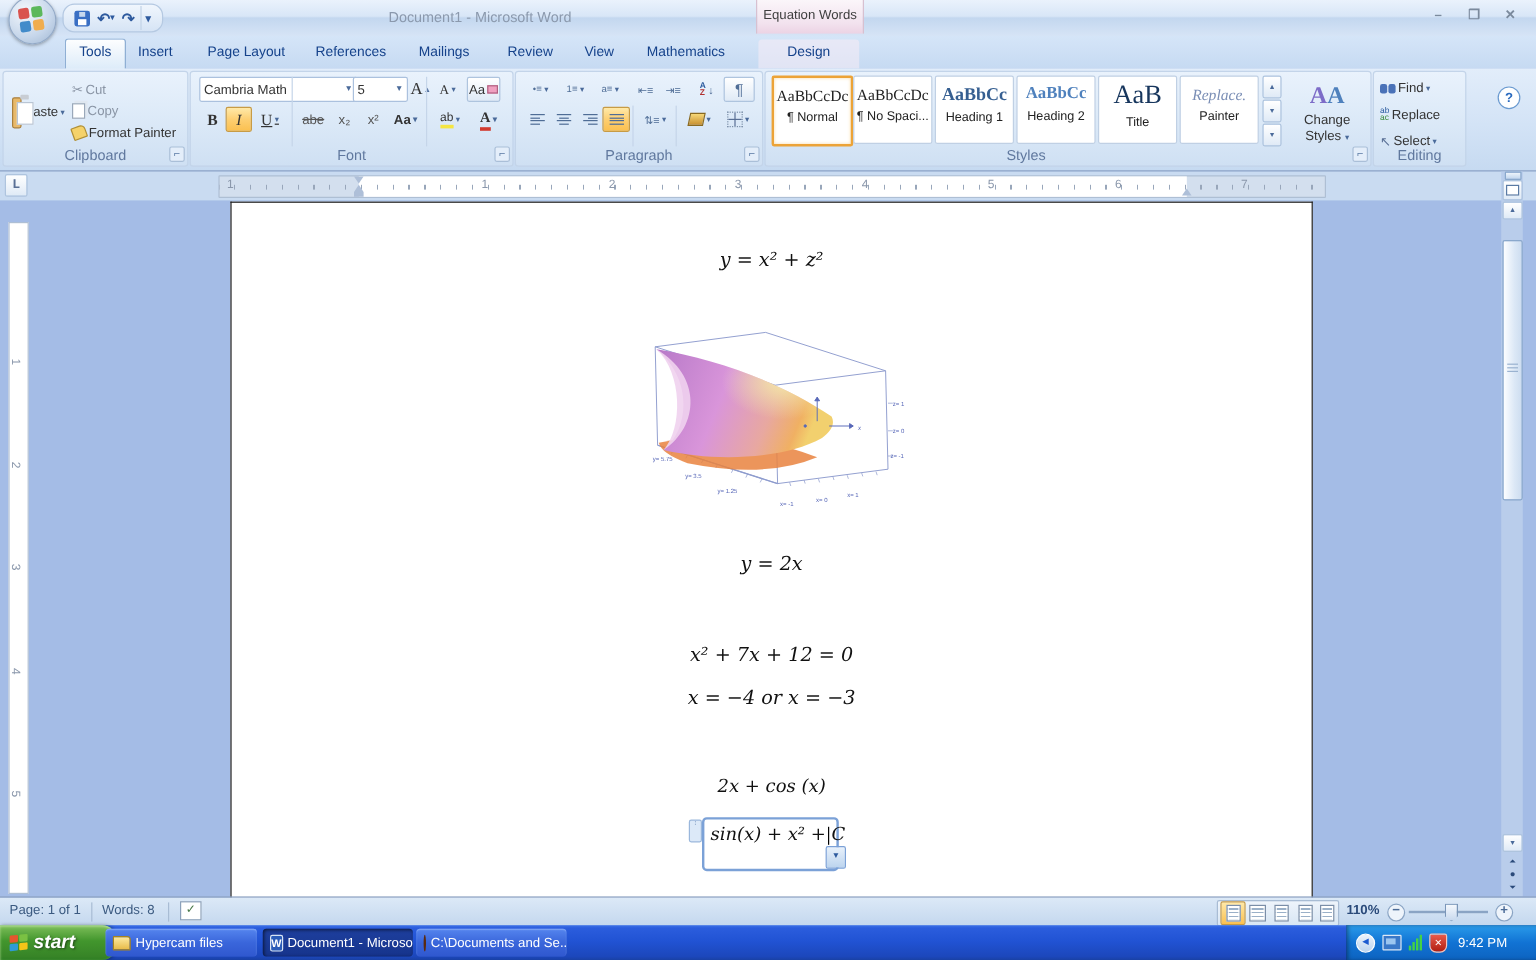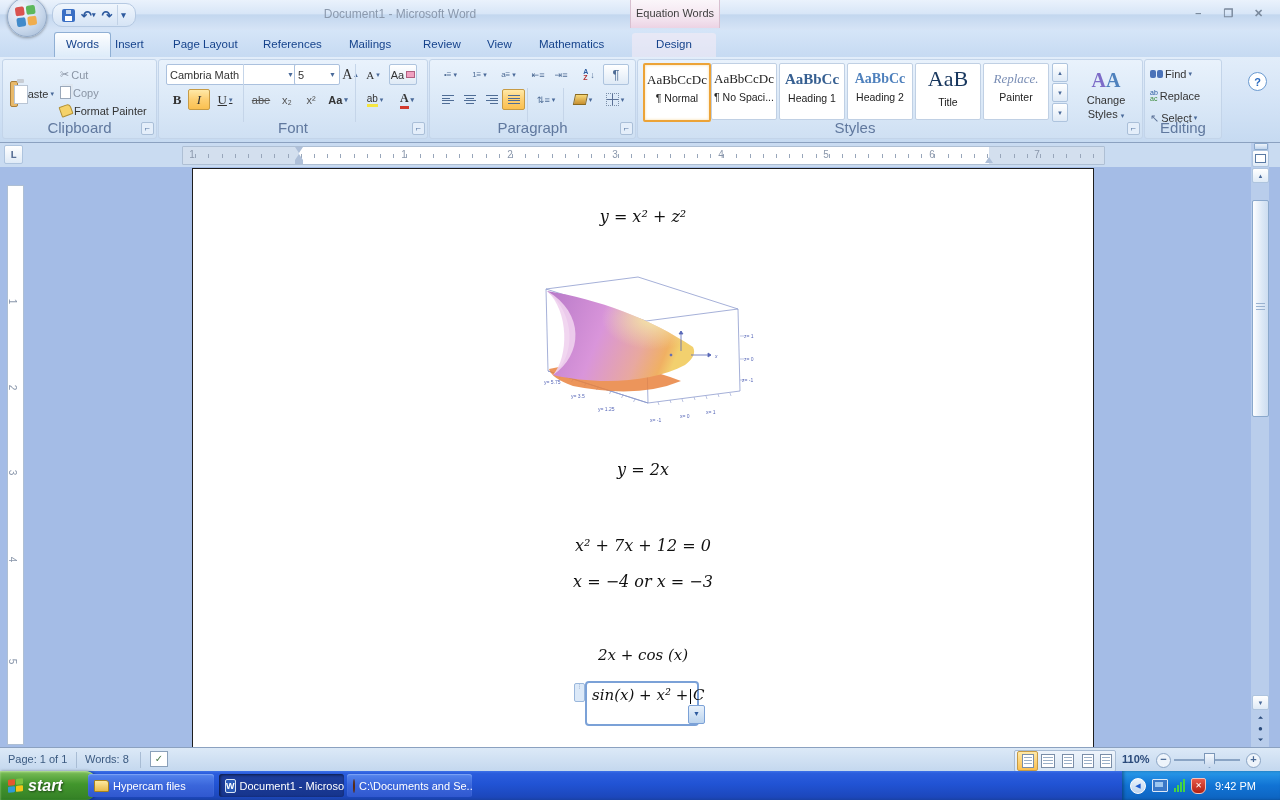--- a/index.html
+++ b/index.html
@@ -35,21 +35,21 @@
   .tab.active{background:linear-gradient(#fdfeff,#eef5fc 45%,#dcebf9);
     border:1px solid #8fafd4;border-bottom:none;border-radius:3px 3px 0 0;top:2px;height:25px}
   .tab.ctx{background:rgba(248,236,245,.55);border-radius:3px 3px 0 0}
 
   
   #ribbon{position:absolute;top:57px;left:0;width:1280px;height:85px;
     background:linear-gradient(#e2edfa,#d3e3f6 55%,#c6daf1);border-bottom:1px solid #8ba1c0}
   .grp{position:absolute;top:2px;height:78px;border:1px solid #c3d4e9;border-radius:3px;
     background:linear-gradient(#e9f2fc,#dae8f7 58%,#cfe0f3)}
   .glabel{position:absolute;bottom:2px;left:0;right:0;text-align:center;
-    font-size:15px;color:#60789e}
+    font-size:12px;color:#60789e}
   .launch{position:absolute;right:2px;bottom:3px;width:11px;height:11px;
     border:1px solid #aabfd8;border-radius:2px;background:#e4eefa;color:#5a7aa4;
     font-size:9px;line-height:10px;text-align:center}
   .rbtn{position:absolute;display:flex;align-items:center;justify-content:center;
     border:1px solid transparent;border-radius:2px;font-size:11px;color:#333;gap:2px}
   .rbtn.box{border-color:#aec4de;background:linear-gradient(#fff,#dfeaf6)}
   .rbtn.on{background:linear-gradient(#ffe9a8,#fdcf72 50%,#fbc050);border-color:#c79b45}
   .combo{position:absolute;height:19px;background:#fff;border:1px solid #abc1de;
     border-radius:2px;display:flex;align-items:center;padding:0 3px;font-size:11px}
   .combo .dd{margin-left:auto;color:#4a6a9a;font-size:7px}
@@ -172,21 +172,21 @@
     <div id="title">Document1 - Microsoft Word</div>
     <div id="ctx-chip">Equation Words</div>
     <div class="abs" style="right:8px;top:6px">
       <span class="winbtn">–</span>
       <span class="winbtn">❐</span>
       <span class="winbtn">✕</span>
     </div>
   </div>
 
   <div id="tabrow">
-    <span class="tab active" style="left:54px">Words</span>
+    <span class="tab active" style="left:54px">Tools</span>
     <span class="tab" style="left:104px">Insert</span>
     <span class="tab" style="left:162px">Page Layout</span>
     <span class="tab" style="left:252px">References</span>
     <span class="tab" style="left:338px">Mailings</span>
     <span class="tab" style="left:412px">Review</span>
     <span class="tab" style="left:476px">View</span>
     <span class="tab" style="left:528px">Mathematics</span>
     <span class="tab ctx" style="left:632px;width:62px">Design</span>
   </div>
 

